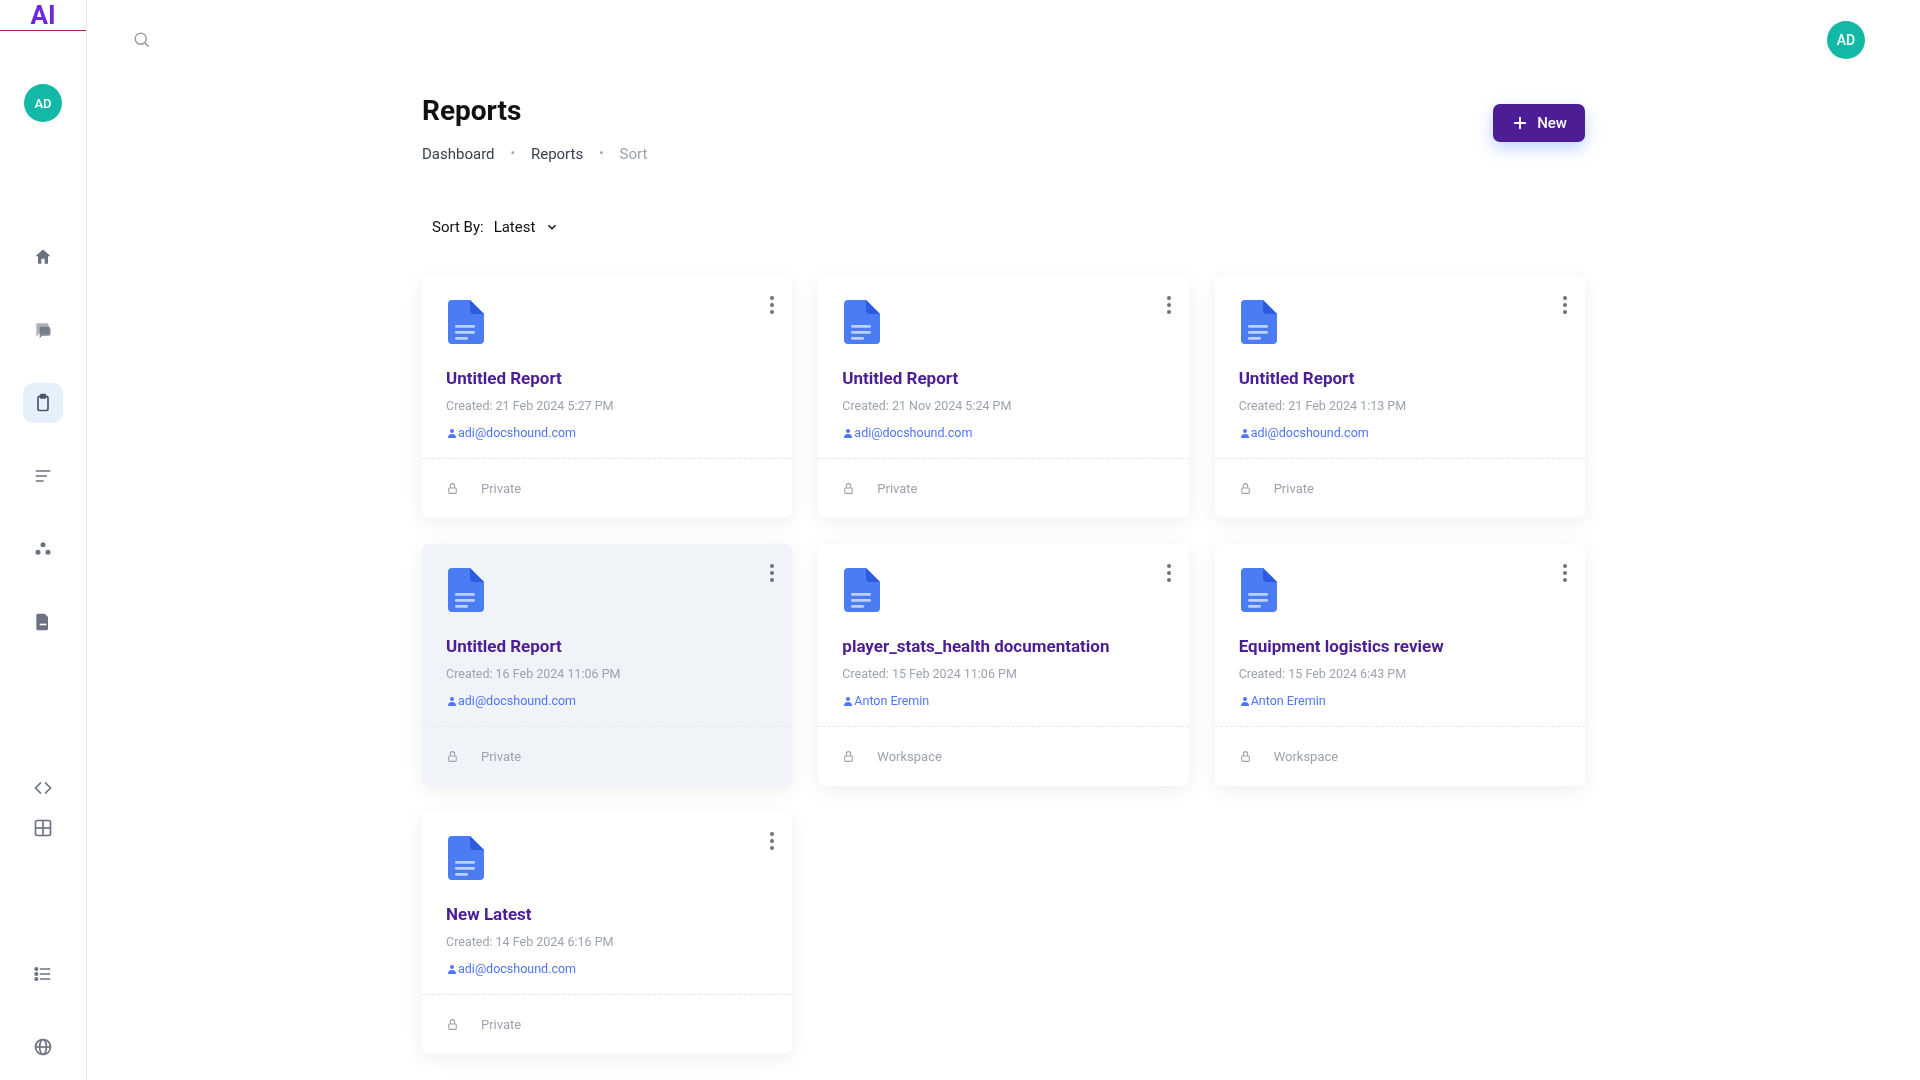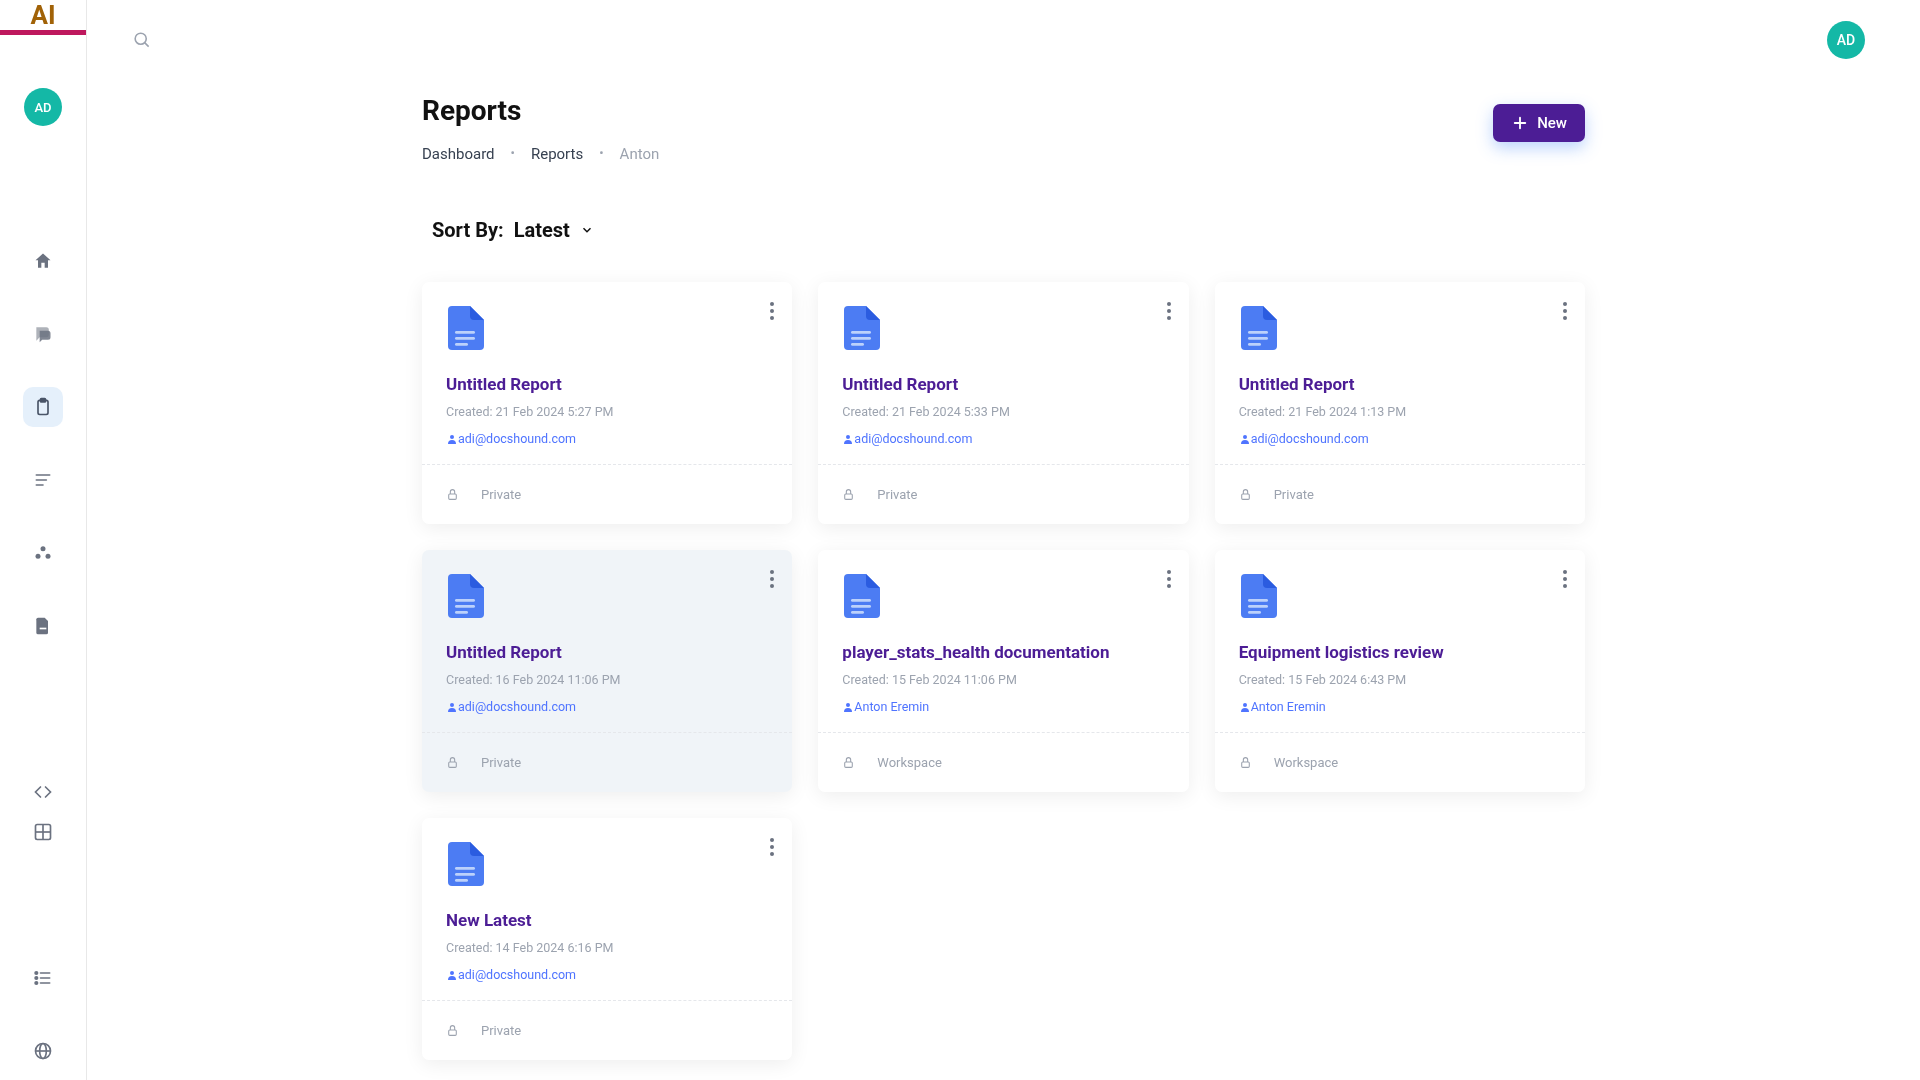--- a/index.html
+++ b/index.html
@@ -1,20 +1,20 @@
 <!DOCTYPE html>
 <html><head>
 <meta charset="utf-8">
 <style>
   * { margin: 0; padding: 0; box-sizing: border-box; font-family: -apple-system, BlinkMacSystemFont, "Segoe UI", Roboto, sans-serif; }
   body { width: 1920px; height: 1080px; background: #fff; display: flex; overflow: hidden; }
 
   
   .sidebar { width: 87px; border-right: 1px solid #e8e8e8; display: flex; flex-direction: column; }
-  .logo-box { height: 79px; border-bottom: 5px solid #be185d; display: flex; align-items: center; justify-content: center; font-size: 26px; font-weight: 700; color: #a16207; }
+  .logo-box { height: 79px; border-bottom: 1px solid #be185d; display: flex; align-items: center; justify-content: center; font-size: 26px; font-weight: 700; color: #6d28d9; }
   .side-avatar-wrap { display: flex; justify-content: center; padding-top: 53px; }
   .side-avatar { width: 38px; height: 38px; border-radius: 50%; background: #14b8a6; color: #fff; display: flex; align-items: center; justify-content: center; font-size: 13px; font-weight: 500; }
   .side-nav { margin-top: 115px; flex: 1; display: flex; flex-direction: column; align-items: center; gap: 33px; }
   .side-nav-bottom { display: flex; flex-direction: column; align-items: center; gap: 33px; padding-bottom: 40px; }
   .side-item { width: 40px; height: 40px; display: flex; align-items: center; justify-content: center; border-radius: 10px; color: #6b7280; cursor: pointer; }
   .side-item.active { background: #e5f0fb; color: #4a5568; }
 
   
   .main { flex: 1; position: relative; }
   .top-row { height: 79px; display: flex; align-items: center; padding-left: 45px; padding-right: 55px; }
@@ -25,21 +25,21 @@
   .content { padding-left: 335px; padding-right: 335px; padding-top: 15px; }
   .header-row { display: flex; align-items: flex-start; }
   .page-title { font-size: 28px; font-weight: 700; color: #111; }
   .breadcrumb { margin-top: 18px; font-size: 15px; display: flex; gap: 16px; }
   .crumb { color: #374151; cursor: pointer; }
   .crumb.inactive { color: #9ca3af; cursor: default; }
   .crumb-sep { color: #9ca3af; font-size: 13px; }
   .header-spacer { flex: 1; }
   .new-btn { margin-top: 10px; background: #4c1d95; color: #fff; border-radius: 7px; padding: 10px 18px; display: flex; align-items: center; gap: 8px; font-size: 15px; font-weight: 500; cursor: pointer; box-shadow: 0 6px 16px rgba(59,130,246,0.35); }
 
-  .sort-row { margin-top: 55px; display: flex; align-items: center; font-size: 20px; font-weight: 700; color: #111; cursor: pointer; gap: 10px; padding-left: 10px; }
+  .sort-row { margin-top: 55px; display: flex; align-items: center; font-size: 15px; font-weight: 400; color: #111; cursor: pointer; gap: 10px; padding-left: 10px; }
 
   .grid3 { margin-top: 40px; display: grid; grid-template-columns: repeat(3, 1fr); gap: 26px; }
   .card { border-radius: 7px; box-shadow: 0 4px 20px rgba(0,0,0,0.07); background: #fff; overflow: hidden; cursor: pointer; }
   .card.selected { background: #f0f4f8; }
   .card-body { padding: 24px 24px 18px 24px; position: relative; }
   .doc-icon-wrap { margin-bottom: 20px; }
   .card-menu { position: absolute; top: 20px; right: 18px; color: #6b7280; cursor: pointer; }
   .card-title { font-size: 17px; font-weight: 700; color: #4c1d95; margin-bottom: 10px; }
   .card-created { font-size: 12.5px; color: #9ca3af; margin-bottom: 12px; }
   .card-author { font-size: 12.5px; color: #4f74ff; display: flex; align-items: center; }
@@ -144,21 +144,21 @@
 
   <div class="content">
     <div class="header-row">
       <div>
         <div class="page-title">Reports</div>
         <div class="breadcrumb">
           <span class="crumb">Dashboard</span>
           <span class="crumb-sep">•</span>
           <span class="crumb">Reports</span>
           <span class="crumb-sep">•</span>
-          <span class="crumb inactive">Anton</span>
+          <span class="crumb inactive">Sort</span>
         </div>
       </div>
       <div class="header-spacer"></div>
       <div class="new-btn">
         <svg width="18" height="18" viewBox="0 0 24 24" fill="none" stroke="currentColor" stroke-width="2.5" stroke-linecap="round">
             <line x1="12" y1="5" x2="12" y2="19"></line>
             <line x1="5" y1="12" x2="19" y2="12"></line>
           </svg>
         <span>New</span>
       </div>
@@ -221,21 +221,21 @@
               </svg>
       </div>
       <div class="card-menu">
         <svg width="4" height="18" viewBox="0 0 4 18" fill="currentColor">
                 <circle cx="2" cy="2" r="2"></circle>
                 <circle cx="2" cy="9" r="2"></circle>
                 <circle cx="2" cy="16" r="2"></circle>
               </svg>
       </div>
       <div class="card-title">Untitled Report</div>
-      <div class="card-created">Created: 21 Feb 2024 5:33 PM</div>
+      <div class="card-created">Created: 21 Nov 2024 5:24 PM</div>
       <div class="card-author">
         <svg width="12" height="12" viewBox="0 0 24 24" fill="currentColor">
                 <circle cx="12" cy="8" r="4"></circle>
                 <path d="M4 22a8 8 0 0116 0H4z"></path>
               </svg>
         <span>adi@docshound.com</span>
       </div>
     </div>
     <div class="card-foot">
       <svg width="13" height="13" viewBox="0 0 24 24" fill="none" stroke="currentColor" stroke-width="2">

